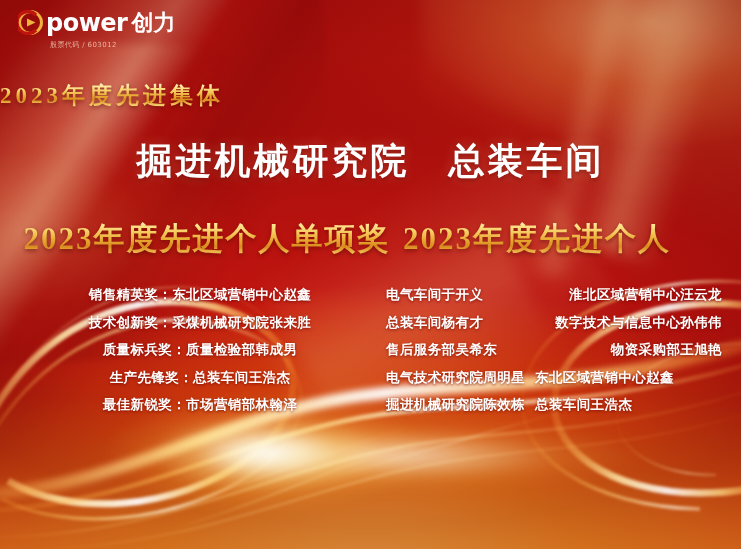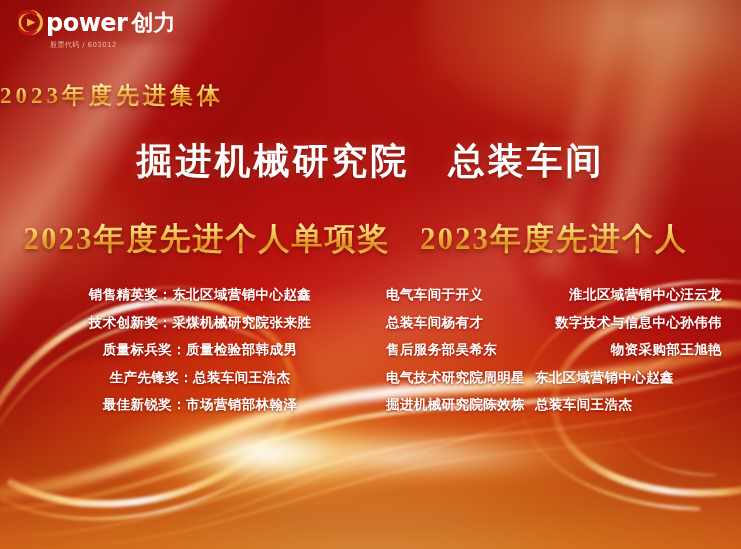--- a/index.html
+++ b/index.html
@@ -164,22 +164,22 @@
     color: #ffffff;
     text-shadow: 0 2px 4px rgba(110,8,0,0.62), 0 0 12px rgba(255,200,150,0.28);
   }
 
   .head-left {
     position: absolute; left: 22px; top: 218px;
     width: 370px; text-align: center;
     font-size: 31px; font-weight: 700; letter-spacing: 2px;
   }
   .head-right {
-    position: absolute; left: 388px; top: 218px;
-    width: 300px; text-align: right;
+    position: absolute; left: 403px; top: 218px;
+    width: 300px; text-align: left;
     font-size: 31px; font-weight: 700; letter-spacing: 2px; text-decoration: underline;
   }
 
   
   .list-left {
     position: absolute; left: 30px; top: 288px;
     width: 340px;
     text-align: center;
   }
   .list-left .row {

